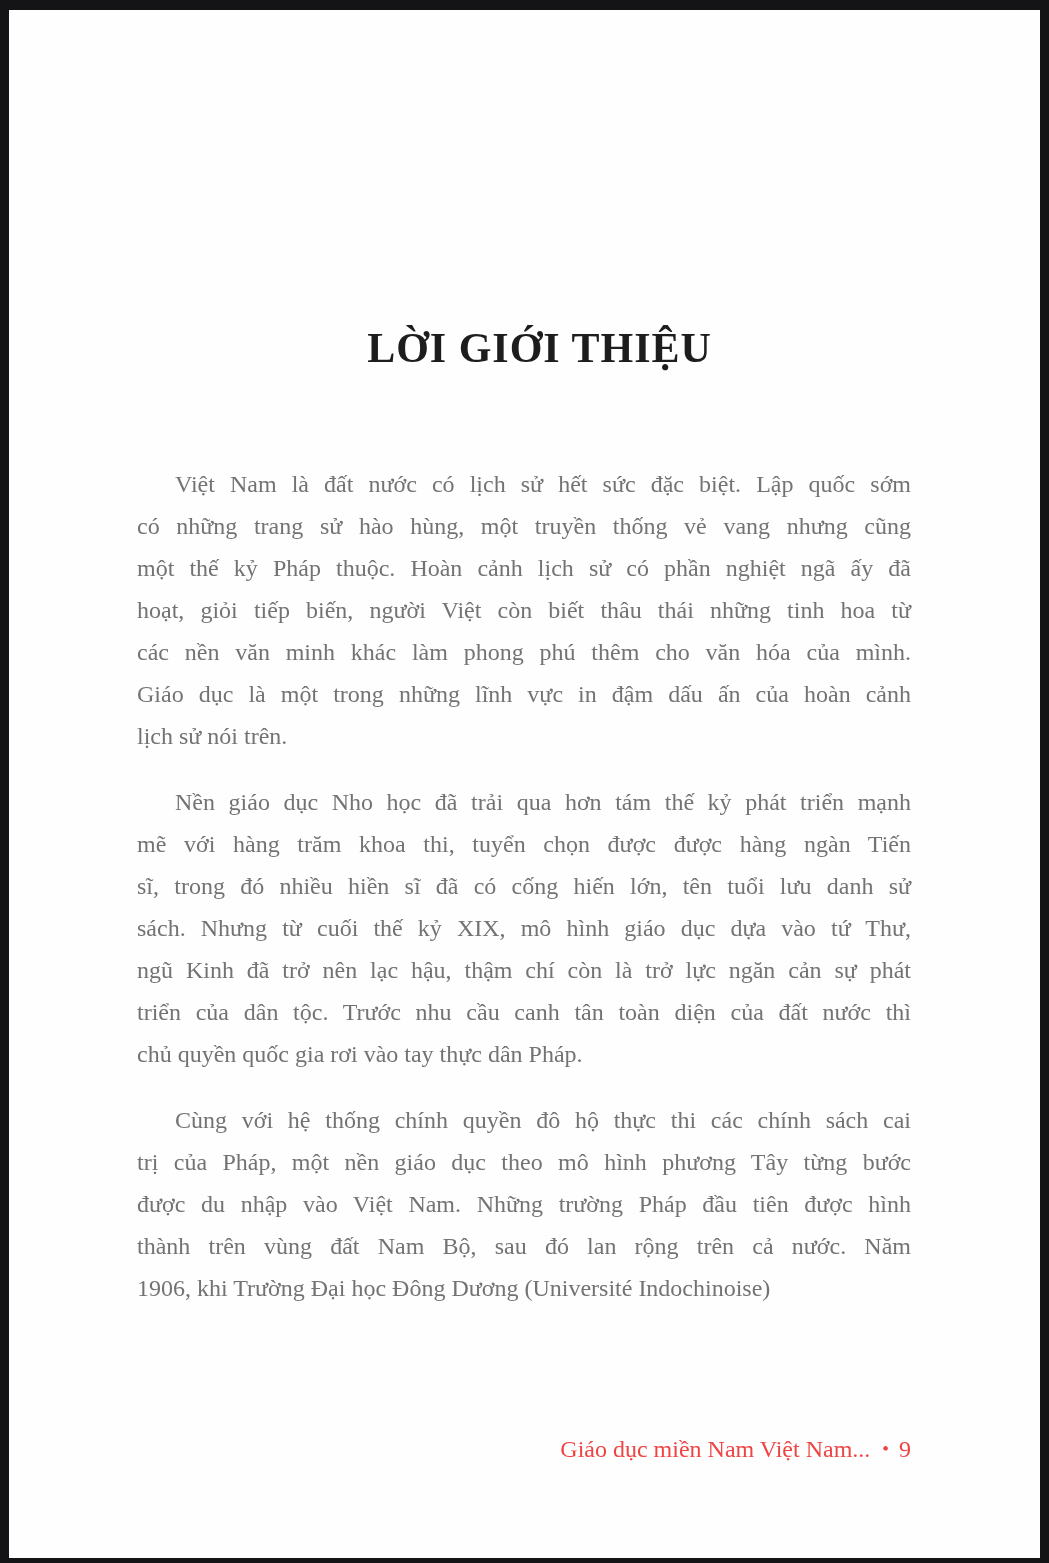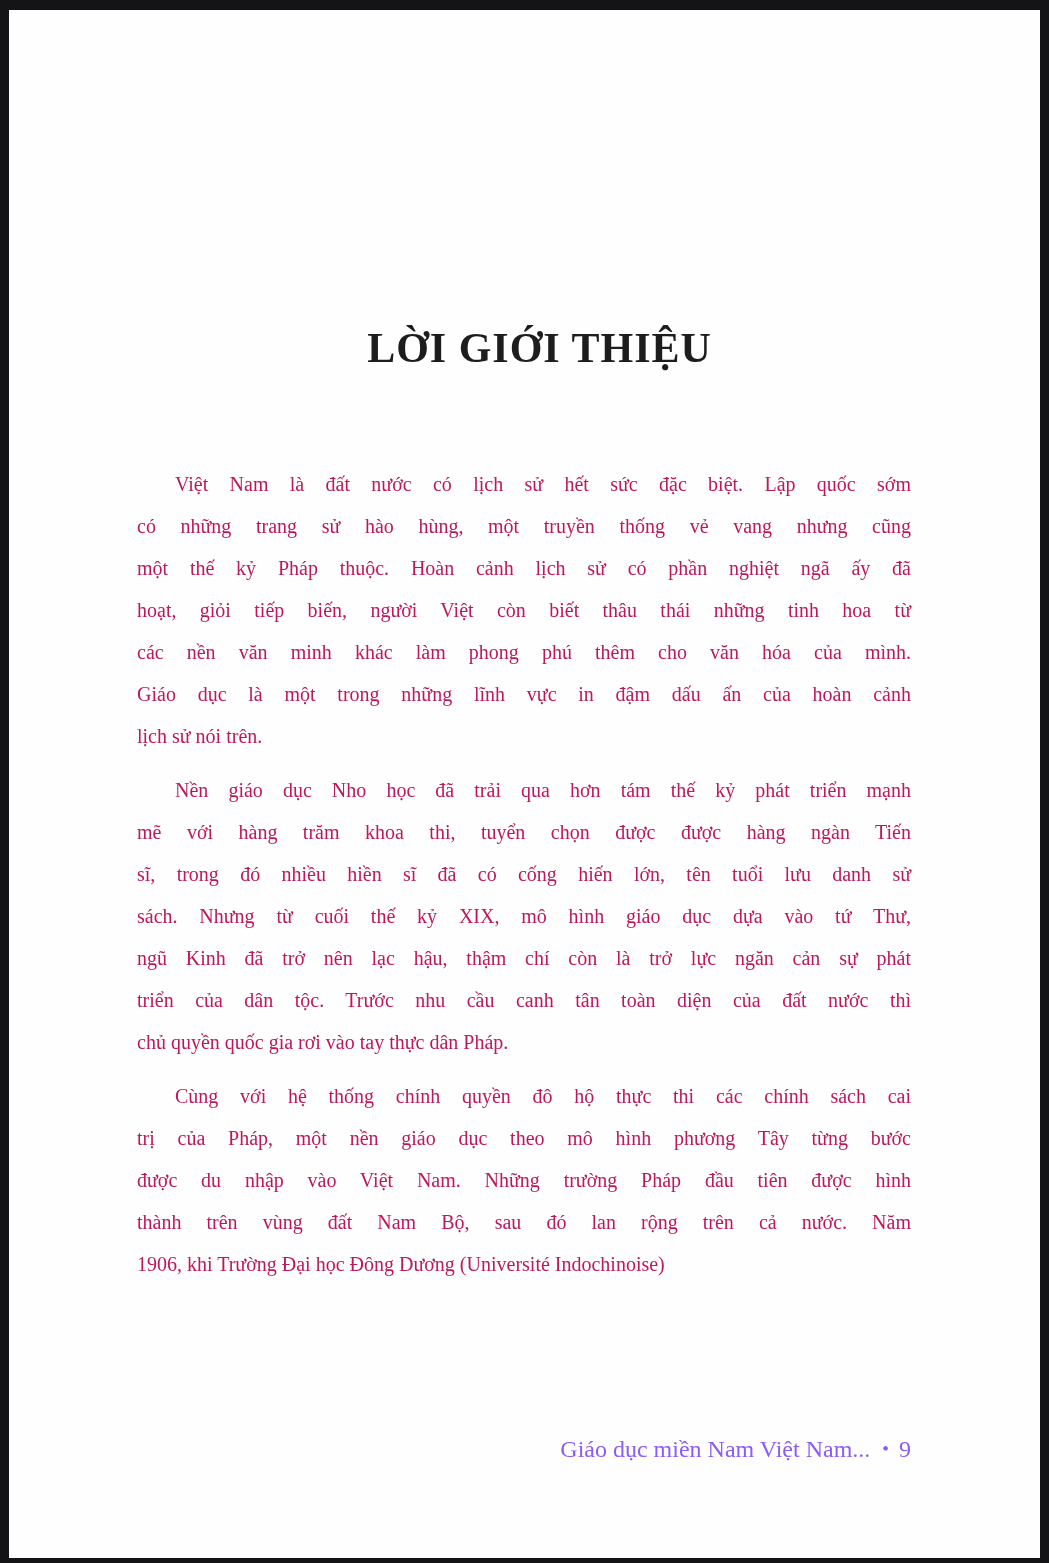--- a/index.html
+++ b/index.html
@@ -37,42 +37,42 @@
     color: #1d1d1d;
   }
   .body-text {
     position: absolute;
     top: 453px;
     left: 128px;
     width: 774px;
     color: #1e1e1e;
   }
   .para { margin: 0; }
-  .para + .para { margin-top: 12px; }
+  .para + .para { margin-top: 24px; }
   .textline {
     font-family: "Liberation Serif", serif;
-    font-size: 20px;
+    font-size: 24px;
     line-height: 42px;
-    color: #be185d;
+    color: #737373;
     text-align: justify;
     text-align-last: justify;
     white-space: normal;
   }
   .textline.para-start { text-indent: 38px; }
   .textline.para-end { text-align-last: left; }
   .page-footer {
     position: absolute;
     top: 1424px;
     left: 128px;
     width: 774px;
     text-align: right;
     font-family: "Liberation Serif", serif;
     font-size: 24px;
     line-height: 30px;
-    color: #8b5cf6;
+    color: #ef4444;
     white-space: nowrap;
   }
   .page-footer .bullet {
     display: inline-block;
     font-size: 19px;
     margin: 0 10px 0 12px;
     vertical-align: 2px;
   }
 </style>
 </head>

